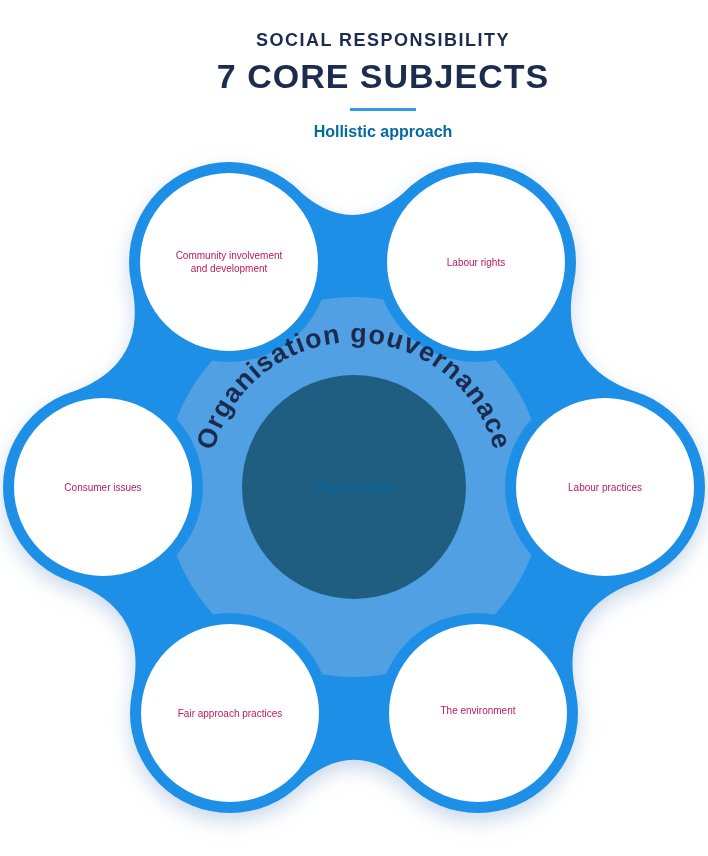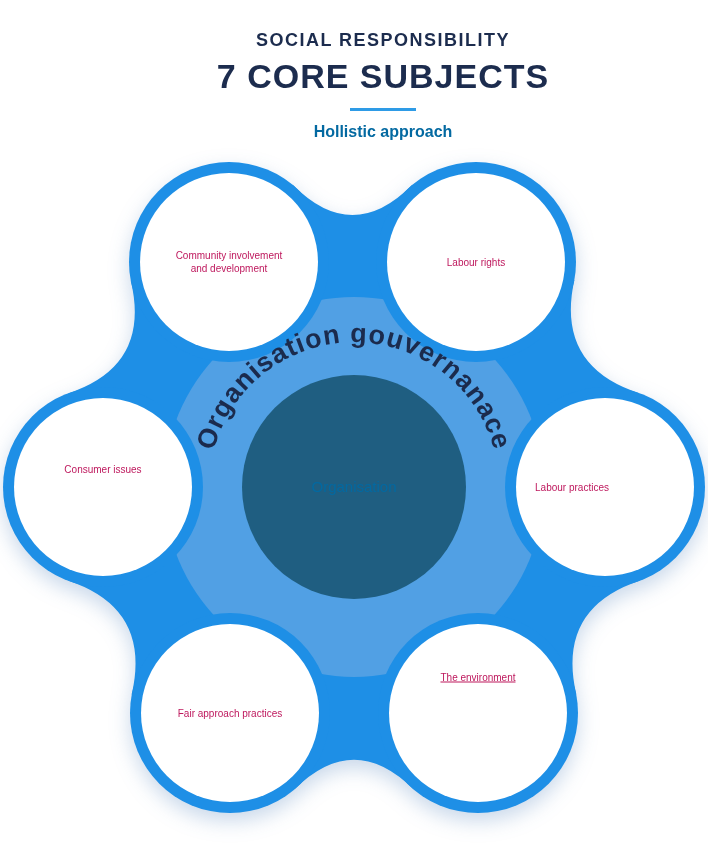--- a/index.html
+++ b/index.html
@@ -77,20 +77,20 @@
     <defs>
       <path id="arcPath" d="M209.1,481.9 A145,145 0 0 1 498.9,481.9" fill="none"></path>
     </defs>
     <text text-anchor="middle" fill="#1B2B4D" font-size="27" font-weight="bold" letter-spacing="1">
       <textPath href="#arcPath" startOffset="50%">Organisation gouvernanace</textPath>
     </text>
   </svg>
 
   <div class="circle-label" style="left:229px; top:262px; width:120px;">Community involvement and development</div>
   <div class="circle-label" style="left:476px; top:262px; width:120px;">Labour rights</div>
-  <div class="circle-label" style="left:103px; top:469px; width:80px;">Consumer issues</div>
-  <div class="circle-label" style="left:572px; top:487px; width:80px;">Labour practices</div>
+  <div class="circle-label" style="left:103px; top:487px; width:80px;">Consumer issues</div>
+  <div class="circle-label" style="left:605px; top:487px; width:80px;">Labour practices</div>
   <div class="circle-label" style="left:230px; top:713px; width:110px;">Fair approach practices</div>
-  <div class="circle-label" style="left:478px; top:677px; width:130px;text-decoration:underline;">The environment</div>
+  <div class="circle-label" style="left:478px; top:710px; width:130px;">The environment</div>
 
   <div class="circle-label center-label" style="left:354px; top:487px; width:140px;">Organisation</div>
 
 </div>
 
 </body></html>

